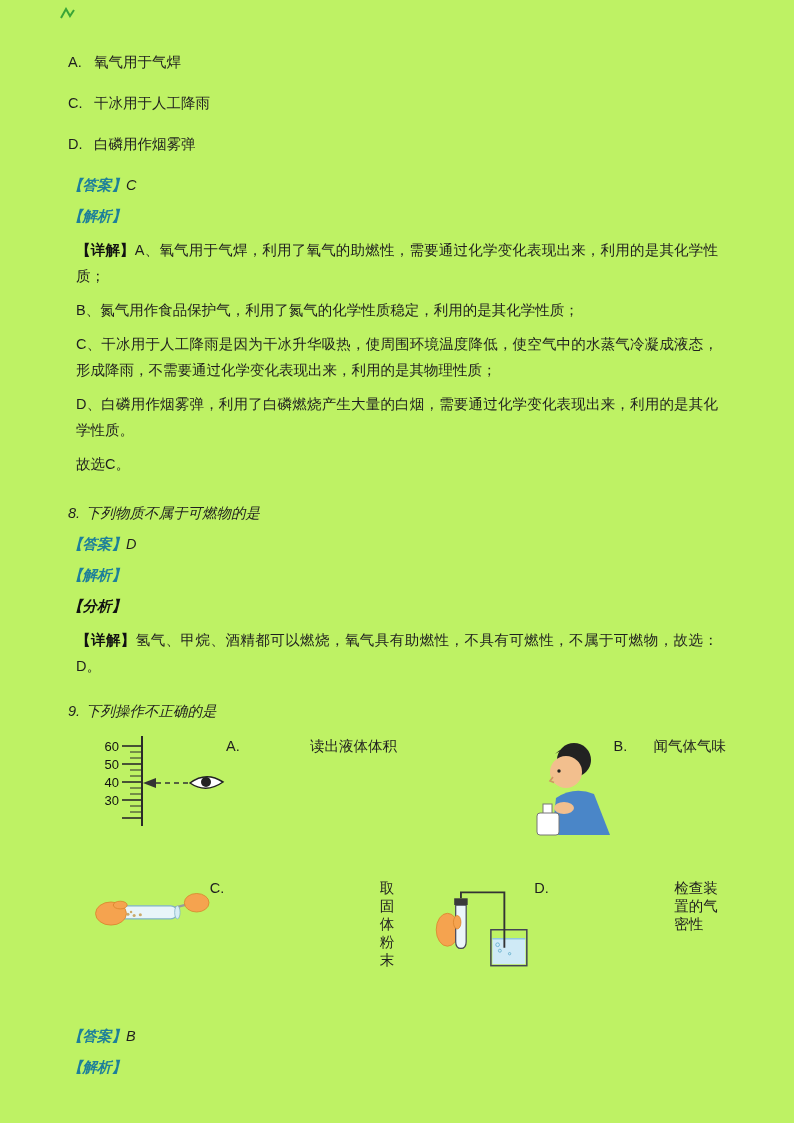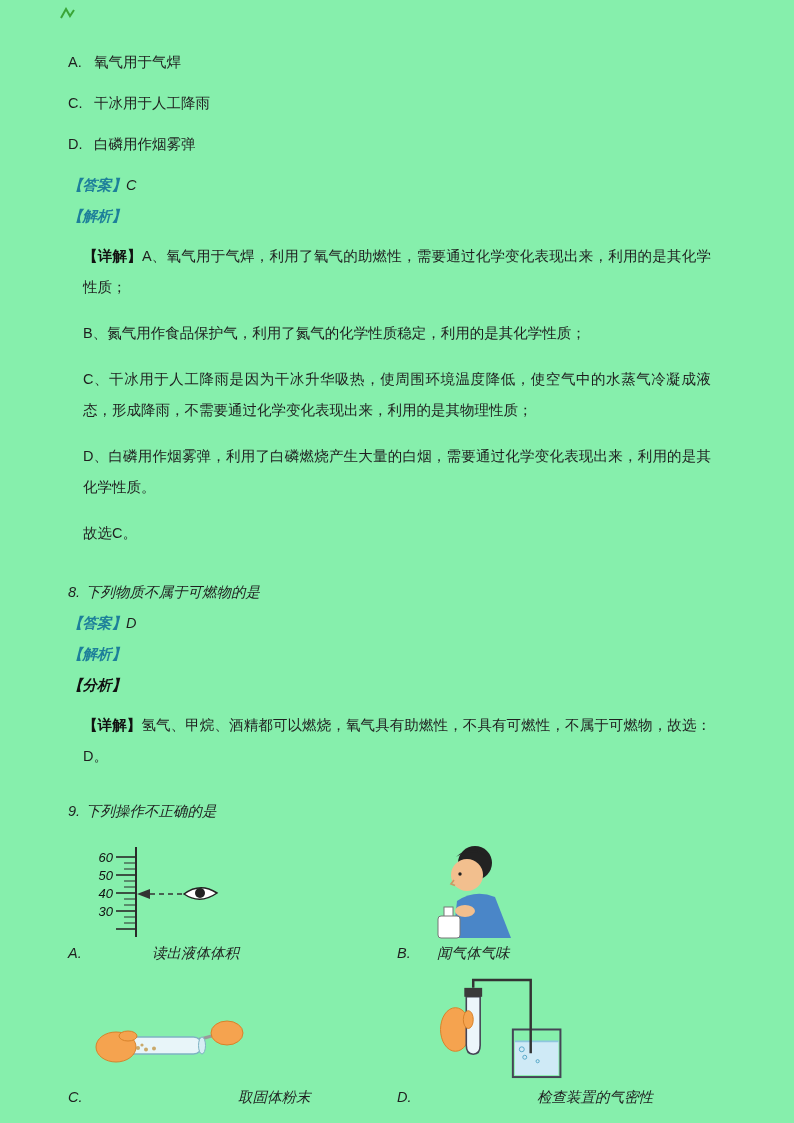--- a/index.html
+++ b/index.html
@@ -1,44 +1,44 @@
 <!DOCTYPE html>
 <html><head>
 <meta charset="utf-8">
 <style>
   html,body{margin:0;padding:0;background:#ffffff;}
   .page{
     position:relative;
     width:794px;height:1123px;
-    background:#86efac;
+    background:#bef264;
     font-family:"Liberation Sans","DejaVu Sans",sans-serif;
     font-size:14.5px;color:#1f1f1f;
     overflow:hidden;
   }
   .corner{position:absolute;left:60px;top:7px;}
   .content{position:absolute;left:68px;top:52px;width:658px;}
 
   .l41{line-height:20px;margin:0 0 21px 0;}
   .l31{line-height:20px;margin:0 0 11px 0;font-style:italic;}
-  .para{line-height:31px;margin:15px;text-align:justify;}
+  .para{line-height:26px;margin:8px;text-align:justify;}
   .gap18{height:18px;}
   .gap14{height:14px;}
 
   .opt-label{display:inline-block;min-width:26px;}
   .tag{color:#1d7f9a;font-weight:bold;}
   .btag{color:#111;font-weight:bold;}
   .ans{color:#1f1f1f;}
 
   .optcol{display:inline-block;width:163px;}
   .optcol:last-child{width:auto;}
 
   .stem-num{margin-right:6px;}
 
   .fig-row{display:flex;margin-bottom:12px;}
-  .fig-cell{width:329px;display:flex;flex-direction:column;justify-content:flex-end;font-style:italic;}
+  .fig-cell{width:329px;display:flex;flex-direction:row;justify-content:flex-end;}
   .row1 .fig-cell{height:130px;}
   .row2 .fig-cell{height:132px;}
   .fig-svg{display:block;}
   .svgA{margin-left:22px;}
   .svgB{margin-left:26px;}
   .svgC{margin-left:26px;}
   .svgD{margin-left:28px;}
   .cap-row{display:flex;align-items:baseline;margin-top:5px;line-height:18px;}
   .fig-label{display:inline-block;min-width:22px;}
   .capA{margin-left:62px;}

